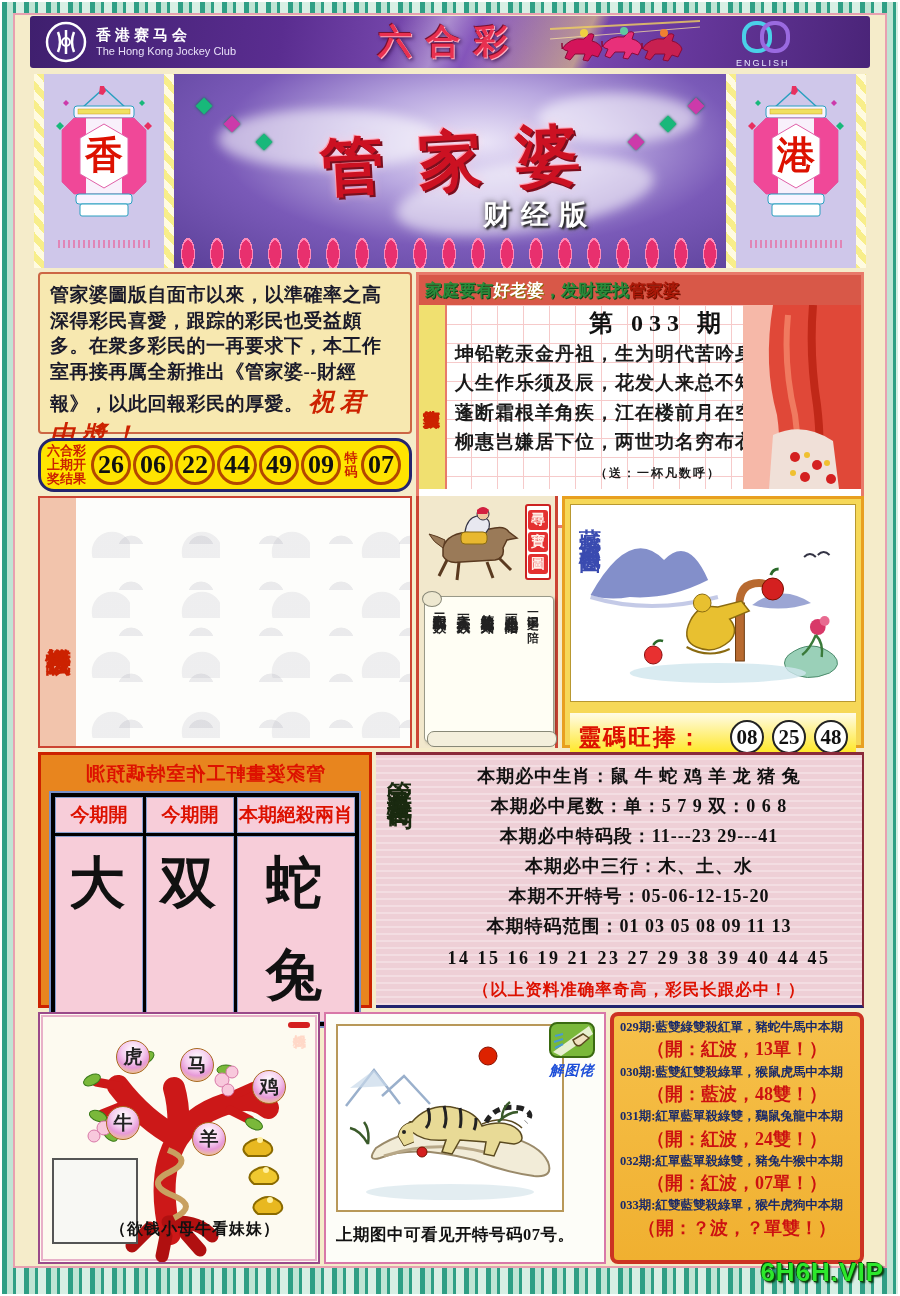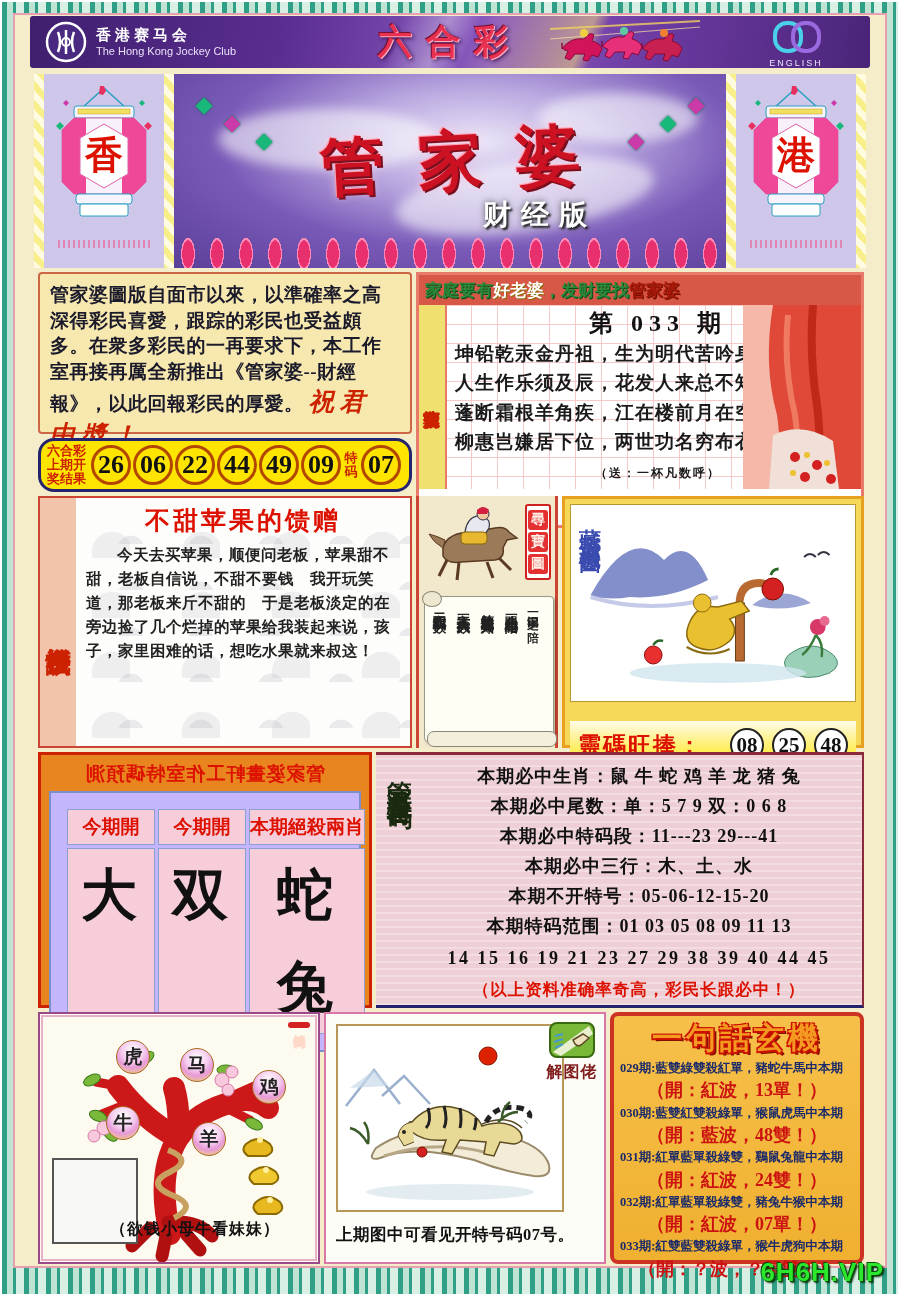--- a/index.html
+++ b/index.html
@@ -17,21 +17,21 @@
       border-radius:3px; display:flex; align-items:center; }
   .hdr-streak { position:absolute; left:30%; top:0; width:45%; height:100%;
       background:linear-gradient(115deg,transparent 30%,rgba(255,255,255,.35) 42%,transparent 50%,rgba(255,230,120,.5) 78%,transparent 82%); pointer-events:none; }
   .hkjc-logo { width:44px; height:44px; margin:0 8px 0 14px; flex:0 0 auto; }
   .club-names { line-height:1.25; }
   .club-cn { color:#fff; font-size:15px; font-weight:bold; letter-spacing:4px; font-family:"Liberation Sans",sans-serif; }
   .club-en { color:#e8e0f8; font-size:11px; font-family:"Liberation Sans",sans-serif; }
   .hdr-title { position:absolute; left:0; right:0; text-align:center; color:#e83050; font-size:34px; font-weight:900; letter-spacing:14px;
       text-shadow:1px 1px 0 #ffb0c0,-1px -1px 0 #7a1030,2px 2px 4px #300a40; }
   .hdr-horses { position:absolute; right:170px; top:3px; width:150px; height:46px; }
-  .eng-wrap { position:absolute; right:14px; top:4px; width:120px; height:46px; text-align:center; }
+  .eng-wrap { position:absolute; right:14px; top:4px; width:120px; height:46px; text-align:left; }
   .eng-logo { width:58px; height:34px; display:inline-block; }
   .eng-label { display:block; color:#e8e8ff; font-size:9px; letter-spacing:2px; font-family:"Liberation Sans",sans-serif; }
 
   
   .banner { position:absolute; left:34px; top:74px; width:832px; height:194px; display:flex; }
   .lantern-panel { position:relative; width:140px; height:100%; background:#cfc7ea;
       border-left:10px solid; border-right:10px solid;
       border-image:repeating-linear-gradient(45deg,#f8ee8a 0 6px,#fffbe0 6px 12px) 10; }
   .banner-center { position:relative; flex:1; background:
       radial-gradient(ellipse at 55% 35%,#ece6f8 0%,#b9a8e0 30%,#7a5ab8 60%,#5a3f98 100%); overflow:hidden; }
@@ -109,29 +109,29 @@
   .scroll:after { content:""; position:absolute; left:2px; bottom:-6px; right:-4px; height:14px; background:#f4efdc; border:1px solid #887; border-radius:7px; }
   .scroll-cols { writing-mode:vertical-rl; text-orientation:upright; height:124px; font-size:13.5px; font-weight:900; color:#222;
       line-height:24px; letter-spacing:1px; }
   .scroll-cols .col0 { font-size:11.5px; line-height:20px; padding-top:2px; }
 
   
   .map { left:562px; top:496px; width:302px; height:252px; background:#f6d858; border:3px solid #e8a020; padding:5px; }
   .map-canvas { position:relative; width:100%; height:198px; background:#fff; border:1px solid #b89830; }
   .map-side { position:absolute; left:4px; top:6px; writing-mode:vertical-rl; text-orientation:upright; color:#3a4bb0;
       font-size:22px; font-weight:900; line-height:30px; letter-spacing:6px; }
-  .map-footer { height:48px; margin-top:19px; background:linear-gradient(#fffbe8,#ffe400); display:flex; align-items:center; padding:4px 8px; }
+  .map-footer { height:48px; margin-top:11px; background:linear-gradient(#fffbe8,#ffe400); display:flex; align-items:center; padding:4px 8px; }
   .map-label { color:#dd1100; font-size:23px; font-weight:900; letter-spacing:2px; flex:1; }
   .mini-ball { width:34px; height:34px; background:#fff; border:2.5px solid #222; border-radius:50%; font-size:21px; font-weight:900; color:#111;
       display:flex; align-items:center; justify-content:center; margin-left:8px; }
 
   
   .pred { left:38px; top:752px; width:334px; height:256px; background:#e8851e; border:3px solid #cc2200; padding:4px 8px; }
   .pred-header { text-align:center; color:#dd1100; font-size:19px; font-weight:900; letter-spacing:1px; transform:scaleX(-1); margin:2px 0 4px; }
-  .pred-grid { display:grid; grid-template-columns:88px 88px 1fr; gap:3px; background:#c4b5fd; border:2px solid #7a90c8; padding:16px; }
+  .pred-grid { display:grid; grid-template-columns:88px 88px 1fr; gap:3px; background:#000000; border:2px solid #7a90c8; padding:4px; }
   .pred-cell { background:#f7cdd9; text-align:center; border:1px solid #8aa0d0; }
   .pred-ch { color:#dd1100; font-size:19px; font-weight:900; line-height:34px; white-space:nowrap; }
   .pred-big { color:#111; font-size:56px; font-weight:900; line-height:92px; letter-spacing:4px; }
   .pred-lower { display:grid; grid-template-columns:100px 1fr; gap:3px; background:#c86a10; border:2px solid #7a90c8; margin-top:8px; }
   .pred-sel { background:#f7cdd9; border:1px solid #8aa0d0; display:flex; flex-direction:column; justify-content:center; gap:8px;
       font-size:25px; font-weight:900; color:#111; text-align:center; letter-spacing:8px; }
   .pred-nums { background:#f7cdd9; border:1px solid #8aa0d0; display:flex; flex-direction:column; justify-content:center; }
   .pred-numrow { font-size:34px; font-weight:bold; color:#111; text-align:center; line-height:1.25; letter-spacing:2px; }
 
   
@@ -152,21 +152,21 @@
   .tree-box { position:absolute; left:12px; bottom:18px; width:86px; height:86px; background:#f8f8f4; border:2px solid #555; }
   .zball { position:absolute; width:34px; height:34px; border-radius:50%; border:1px solid #a86a20;
       background:radial-gradient(circle at 50% 30%,#fff 0%,#f5cdef 40%,#e79ad8 62%,#f0e060 100%);
       display:flex; align-items:center; justify-content:center; font-size:19px; font-weight:900; color:#222; }
   .tree-caption { position:absolute; left:70px; bottom:22px; font-size:16px; font-weight:900; color:#111; letter-spacing:1px; }
 
   
   .tigerp { left:324px; top:1012px; width:282px; height:252px; background:#fdfdf8; border:2px solid #d878a8; }
   .tiger-frame { position:absolute; left:10px; top:10px; width:228px; height:188px; border:2px solid #b89858; background:#fff; }
   .jietu { position:absolute; right:6px; top:8px; width:52px; text-align:center; }
-  .jietu-label { color:#7f1d1d; font-size:16px; font-weight:900; letter-spacing:1px; }
+  .jietu-label { color:#1d4ed8; font-size:14px; font-weight:900; letter-spacing:1px;font-style:italic; }
   .tiger-caption { position:absolute; left:10px; top:210px; font-size:16.5px; font-weight:900; color:#111; letter-spacing:.5px; }
 
   
   .hints { left:610px; top:1012px; width:254px; height:252px; background:linear-gradient(#f6c04a,#f0b030); border:4px solid #cc3322; border-radius:8px;
       padding:2px 6px; }
   .hints-title { text-align:center; font-size:30px; font-weight:900; color:#f59a20; letter-spacing:4px;
       text-shadow:-1.5px -1.5px 0 #cc1100,1.5px -1.5px 0 #cc1100,-1.5px 1.5px 0 #cc1100,1.5px 1.5px 0 #cc1100,3px 3px 0 #801000; }
   .hint-line { font-size:12.5px; font-weight:900; color:#1a2a6a; white-space:nowrap; line-height:1.55; }
   .hint-open { font-size:18px; font-weight:900; color:#cc1111; text-align:center; line-height:1.4; }
 
@@ -327,24 +327,20 @@
             <circle cx="64" cy="150" r="3"></circle>
             <circle cx="84" cy="158" r="3"></circle>
             <circle cx="50" cy="168" r="3"></circle>
           </g>
       </svg>
     </div>
   </div>
 
   <div class="panel story">
     <div class="story-side">笑談悟玄機</div>
-    <div class="story-main">
-      <div class="story-title">不甜苹果的馈赠</div>
-      <div class="story-body">今天去买苹果，顺便问老板，苹果甜不甜，老板自信说，不甜不要钱　我开玩笑道，那老板来斤不甜的　于是老板淡定的在旁边捡了几个烂掉的苹果给我装起来说，孩子，家里困难的话，想吃水果就来叔这！</div>
-    </div>
   </div>
 
   <div class="panel mid">
     <svg class="horse-rider" width="100" height="88" viewBox="0 0 100 88">
       <path d="M18 46 q4 -16 30 -16 l22 -4 q10 -2 14 4 l8 6 l-10 2 l-4 8 q2 10 -8 12 l-34 2 q-14 2 -18 -6z" fill="#9a7a58" stroke="#5a3a20" stroke-width="1.5"></path>
       <path d="M22 58 l-8 16 M34 60 l-2 18 M62 60 l6 16 M74 56 l12 12" stroke="#5a3a20" stroke-width="3" fill="none"></path>
       <path d="M18 46 q-10 -6 -14 -14 q8 2 16 6z" fill="#9a7a58" stroke="#5a3a20"></path>
       <path d="M40 30 q2 -14 12 -16 l8 2 q6 2 4 10 l-4 6z" fill="#e8e8f0" stroke="#334" stroke-width="1.2"></path>
       <circle cx="58" cy="12" r="6" fill="#f0c8a0" stroke="#334"></circle>
       <path d="M52 8 q6 -6 12 0 l-2 4 l-10 0z" fill="#d42040"></path>
@@ -490,21 +486,20 @@
         <path d="M4 30 L40 4 L44 12 L12 34 Z" fill="#e8f0d0"></path>
         <path d="M6 26 l8 -4 M5 20 l9 -3 M6 14 l8 -2" stroke="#4a9ad0" stroke-width="2"></path>
         <path d="M24 18 l10 -6 l6 4 l-8 7 q-5 3 -8 -5z" fill="#f0e0c0" stroke="#5a4a20" stroke-width="1.5"></path>
       </svg>
       <div class="jietu-label">解图佬</div>
     </div>
     <div class="tiger-caption">上期图中可看见开特号码07号。</div>
   </div>
 
   <div class="panel hints">
-    <div class="hints-title">一句話玄機</div>
     <div class="hint-line">029期:藍雙綠雙殺紅單，豬蛇牛馬中本期</div>
     <div class="hint-open">（開：紅波，13單！）</div>
     <div class="hint-line">030期:藍雙紅雙殺綠單，猴鼠虎馬中本期</div>
     <div class="hint-open">（開：藍波，48雙！）</div>
     <div class="hint-line">031期:紅單藍單殺綠雙，鷄鼠兔龍中本期</div>
     <div class="hint-open">（開：紅波，24雙！）</div>
     <div class="hint-line">032期:紅單藍單殺綠雙，豬兔牛猴中本期</div>
     <div class="hint-open">（開：紅波，07單！）</div>
     <div class="hint-line">033期:紅雙藍雙殺綠單，猴牛虎狗中本期</div>
     <div class="hint-open">（開：？波，？單雙！）</div>

